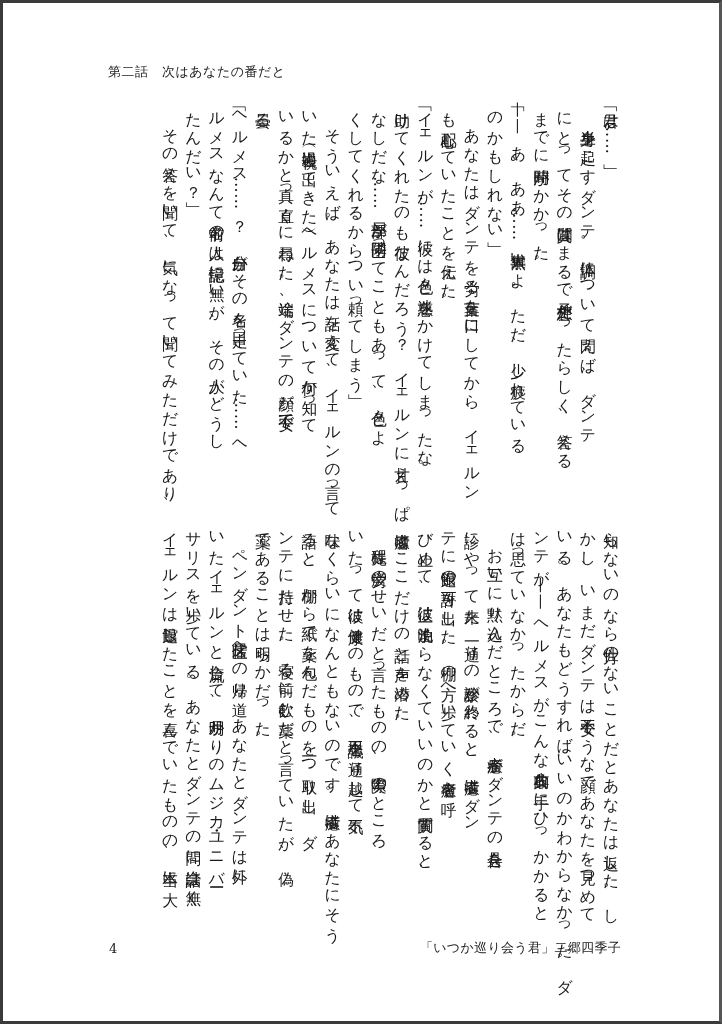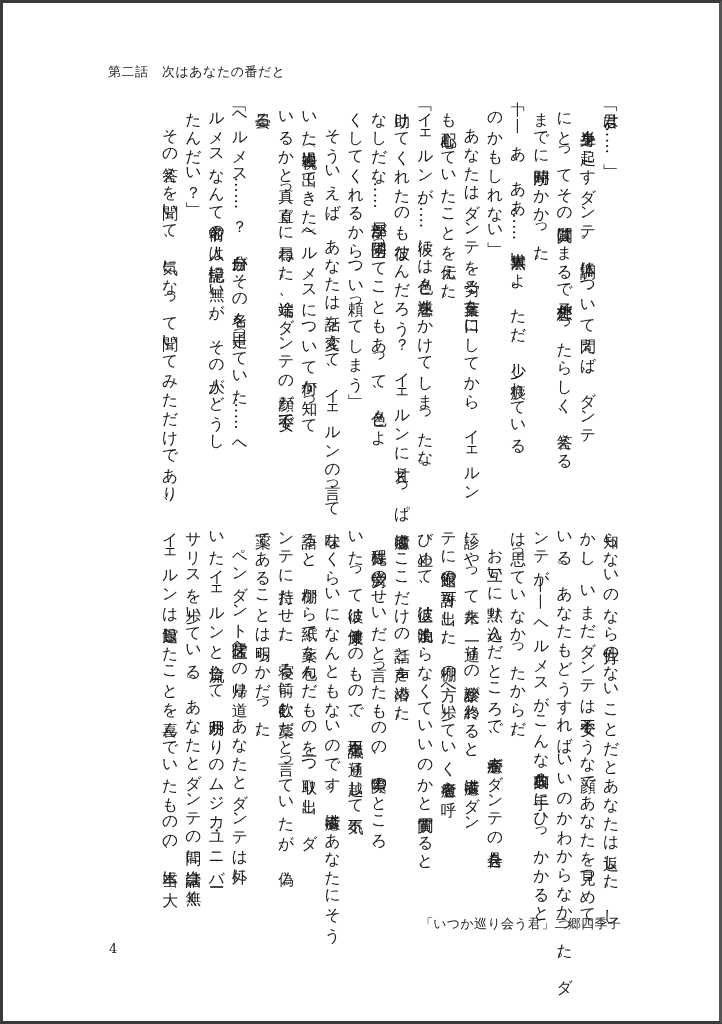--- a/index.html
+++ b/index.html
@@ -4,21 +4,21 @@
 <style>
   html, body { margin:0; padding:0; }
   body { width:722px; height:1024px; background:#ffffff; position:relative; overflow:hidden; }
   .page { position:absolute; left:0; top:0; width:716px; height:1018px; border:3px solid #3a3a3a; border-right-color:#555; background:#fff; }
   .header { position:absolute; left:105px; top:60px; font-family:"DejaVu Serif", serif; font-size:13px; color:#222; letter-spacing:0.5px; white-space:pre; }
   .block { position:absolute; writing-mode:vertical-rl; font-family:"DejaVu Serif", serif; font-size:15.8px; line-height:23.2px; color:#1a1a1a; letter-spacing:0.75px; }
   .block p { margin:0; white-space:pre; }
   .top { right:96px; top:98px; height:400px; }
   .bottom { right:96px; top:518px; height:400px; }
   .pagenum { position:absolute; left:106px; top:938px; font-family:"DejaVu Serif", serif; font-size:13px; color:#222; }
-  .footer { position:absolute; right:98px; top:912px; font-family:"DejaVu Serif", serif; font-size:13px; color:#222; letter-spacing:0.3px; }
+  .footer { position:absolute; right:98px; top:936px; font-family:"DejaVu Serif", serif; font-size:13px; color:#222; letter-spacing:0.3px; }
 </style>
 </head>
 <body>
 
 <div class="page">
   <div class="header">第二話　次はあなたの番だと</div>
 
   <div class="block top">
     <p>「君は……」</p>
     <p>　上半身を起こすダンテ。体調について問えば、ダンテ</p>

